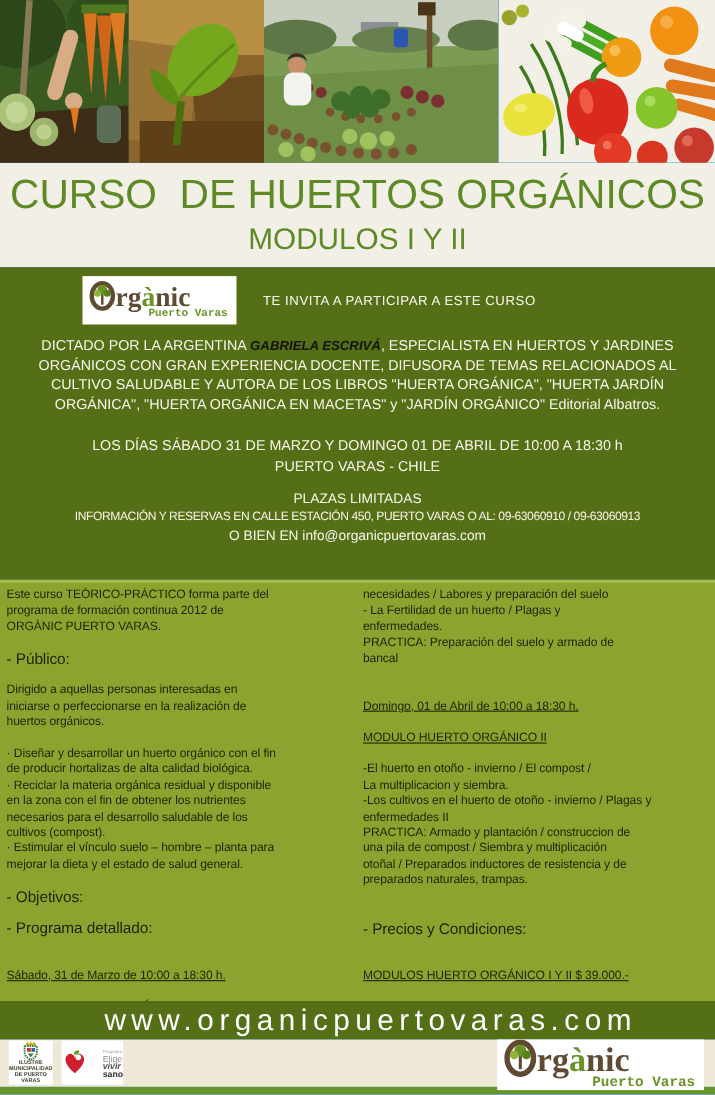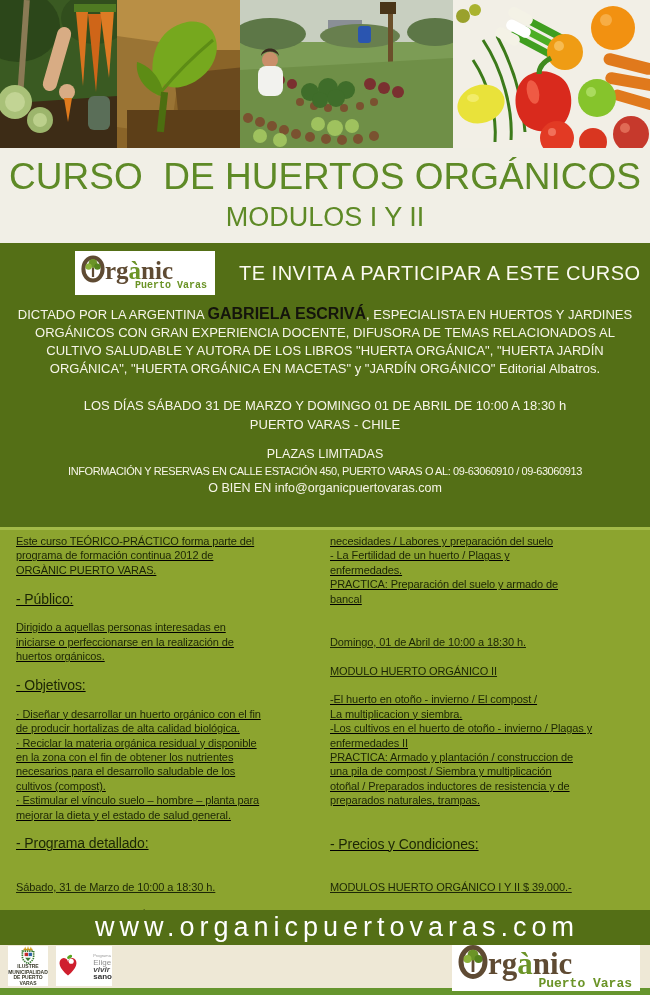--- a/index.html
+++ b/index.html
@@ -20,30 +20,30 @@
   .org-logo{background:#ffffff;display:flex;flex-direction:column;justify-content:center;padding:2px 8px 2px 6px;}
   .org-logo.small{width:126px;height:40px;}
   .org-logo.big{width:174px;height:42px;}
   .org-word{display:flex;align-items:flex-end;font-family:"Liberation Serif",serif;font-weight:700;color:#5f4b33;}
   .small .org-word{font-size:25px;line-height:25px;}
   .big .org-word{font-size:31px;line-height:31px;}
   .org-word .accent{color:#6b9427;}
   .org-sub{font-family:Liberation Mono, monospace;font-weight:700;color:#6b9427;text-align:right;margin-top:-3px;}
   .small .org-sub{font-size:10px;}
   .big .org-sub{font-size:13px;}
-  .invite-text{margin-left:24px;font-size:20px;letter-spacing:0.5px;color:#fbfaf0;}
+  .invite-text{margin-left:24px;font-size:12px;letter-spacing:0.5px;color:#fbfaf0;}
   .intro{margin:10px 14px 0;text-align:center;font-size:13px;line-height:18px;}
-  .speaker{font-weight:700;font-size:16px;color:#14140c;}
+  .speaker{font-style:italic;font-weight:700;font-size:12px;color:#14140c;}
   .band-line{text-align:center;white-space:nowrap;}
   .dates{margin-top:18px;font-size:13px;line-height:19px;}
   .info{margin-top:12px;font-size:12.5px;line-height:17px;}
   .info-long{font-size:11px;letter-spacing:-0.4px;text-align:center;}
   
   .sep{height:3px;background:#a3bb48;}
-  .cols{height:380px;background:#8ca42f;display:flex;gap:10px;padding:4px 16px 0;box-sizing:border-box;overflow:hidden;text-decoration:underline;}
+  .cols{height:380px;background:#8ca42f;display:flex;gap:10px;padding:4px 6px 0;box-sizing:border-box;overflow:hidden;}
   .col{flex:1;color:#1c2605;font-size:11px;letter-spacing:-0.1px;line-height:14.4px;overflow:hidden;}
   .blk{white-space:pre-line;margin:0 0 14.4px;}
   .blk:last-child{margin-bottom:0;}
   .hdg{font-size:14px;}
   .u{text-decoration:underline;white-space:nowrap;}
   
   .www-bar{height:35px;background:#546f16;color:#ffffff;text-align:center;font-size:27px;line-height:34px;letter-spacing:5px;padding-left:24px;}
   .logo-strip{position:relative;height:43px;background:#eee8d6;}
   .muni-box{position:absolute;left:8px;top:1px;width:40px;height:40px;background:#ffffff;display:flex;flex-direction:column;align-items:center;justify-content:center;}
   .muni-label{font-size:5px;line-height:5.5px;color:#3a3a2a;text-align:center;white-space:pre-line;font-weight:700;}
@@ -227,29 +227,29 @@
 
   <div class="cols">
     <div class="col">
       <div class="blk">Este curso TEÓRICO-PRÁCTICO forma parte del
 programa de formación continua 2012 de
 ORGÀNIC PUERTO VARAS.</div>
       <div class="blk hdg">- Público:</div>
       <div class="blk">Dirigido a aquellas personas interesadas en
 iniciarse o perfeccionarse en la realización de
 huertos orgánicos.</div>
-      <div class="blk hdg">- Objetivos:</div>
       <div class="blk">· Diseñar y desarrollar un huerto orgánico con el fin
 de producir hortalizas de alta calidad biológica.
 · Reciclar la materia orgánica residual y disponible
 en la zona con el fin de obtener los nutrientes
 necesarios para el desarrollo saludable de los
 cultivos (compost).
 · Estimular el vínculo suelo – hombre – planta para
 mejorar la dieta y el estado de salud general.</div>
+      <div class="blk hdg">- Objetivos:</div>
       <div class="blk hdg">- Programa detallado:</div>
       <div class="blk">
         <div class="u">Sábado, 31 de Marzo de 10:00 a 18:30 h.</div>
         <div class="u">MODULO HUERTO ORGÁNICO I (Básico)</div>
         
       </div>
     </div>
     <div class="col">
       <div class="blk">necesidades / Labores y preparación del suelo
 - La Fertilidad de un huerto / Plagas y

